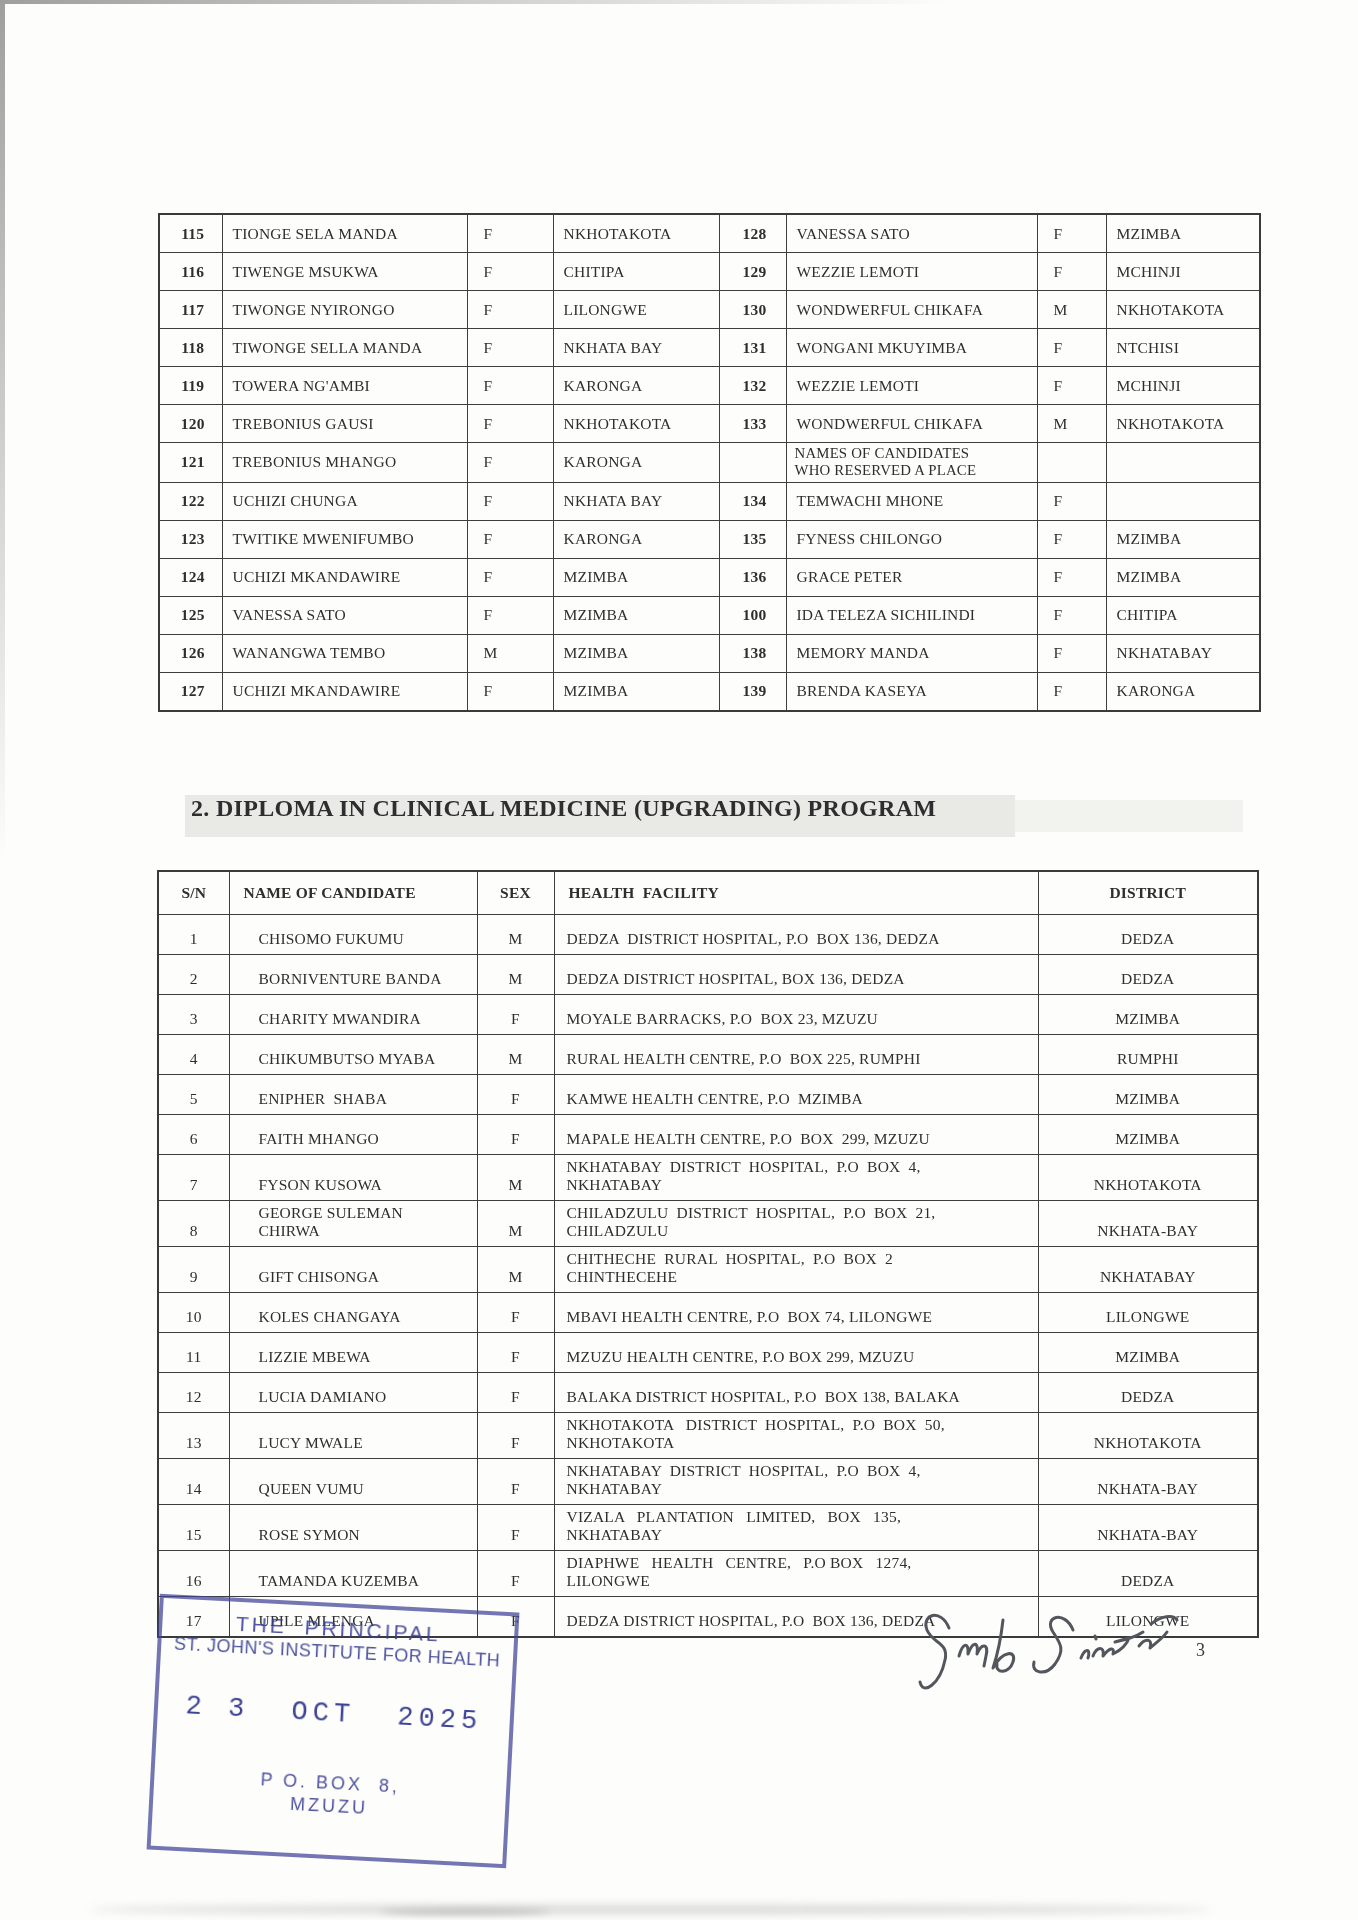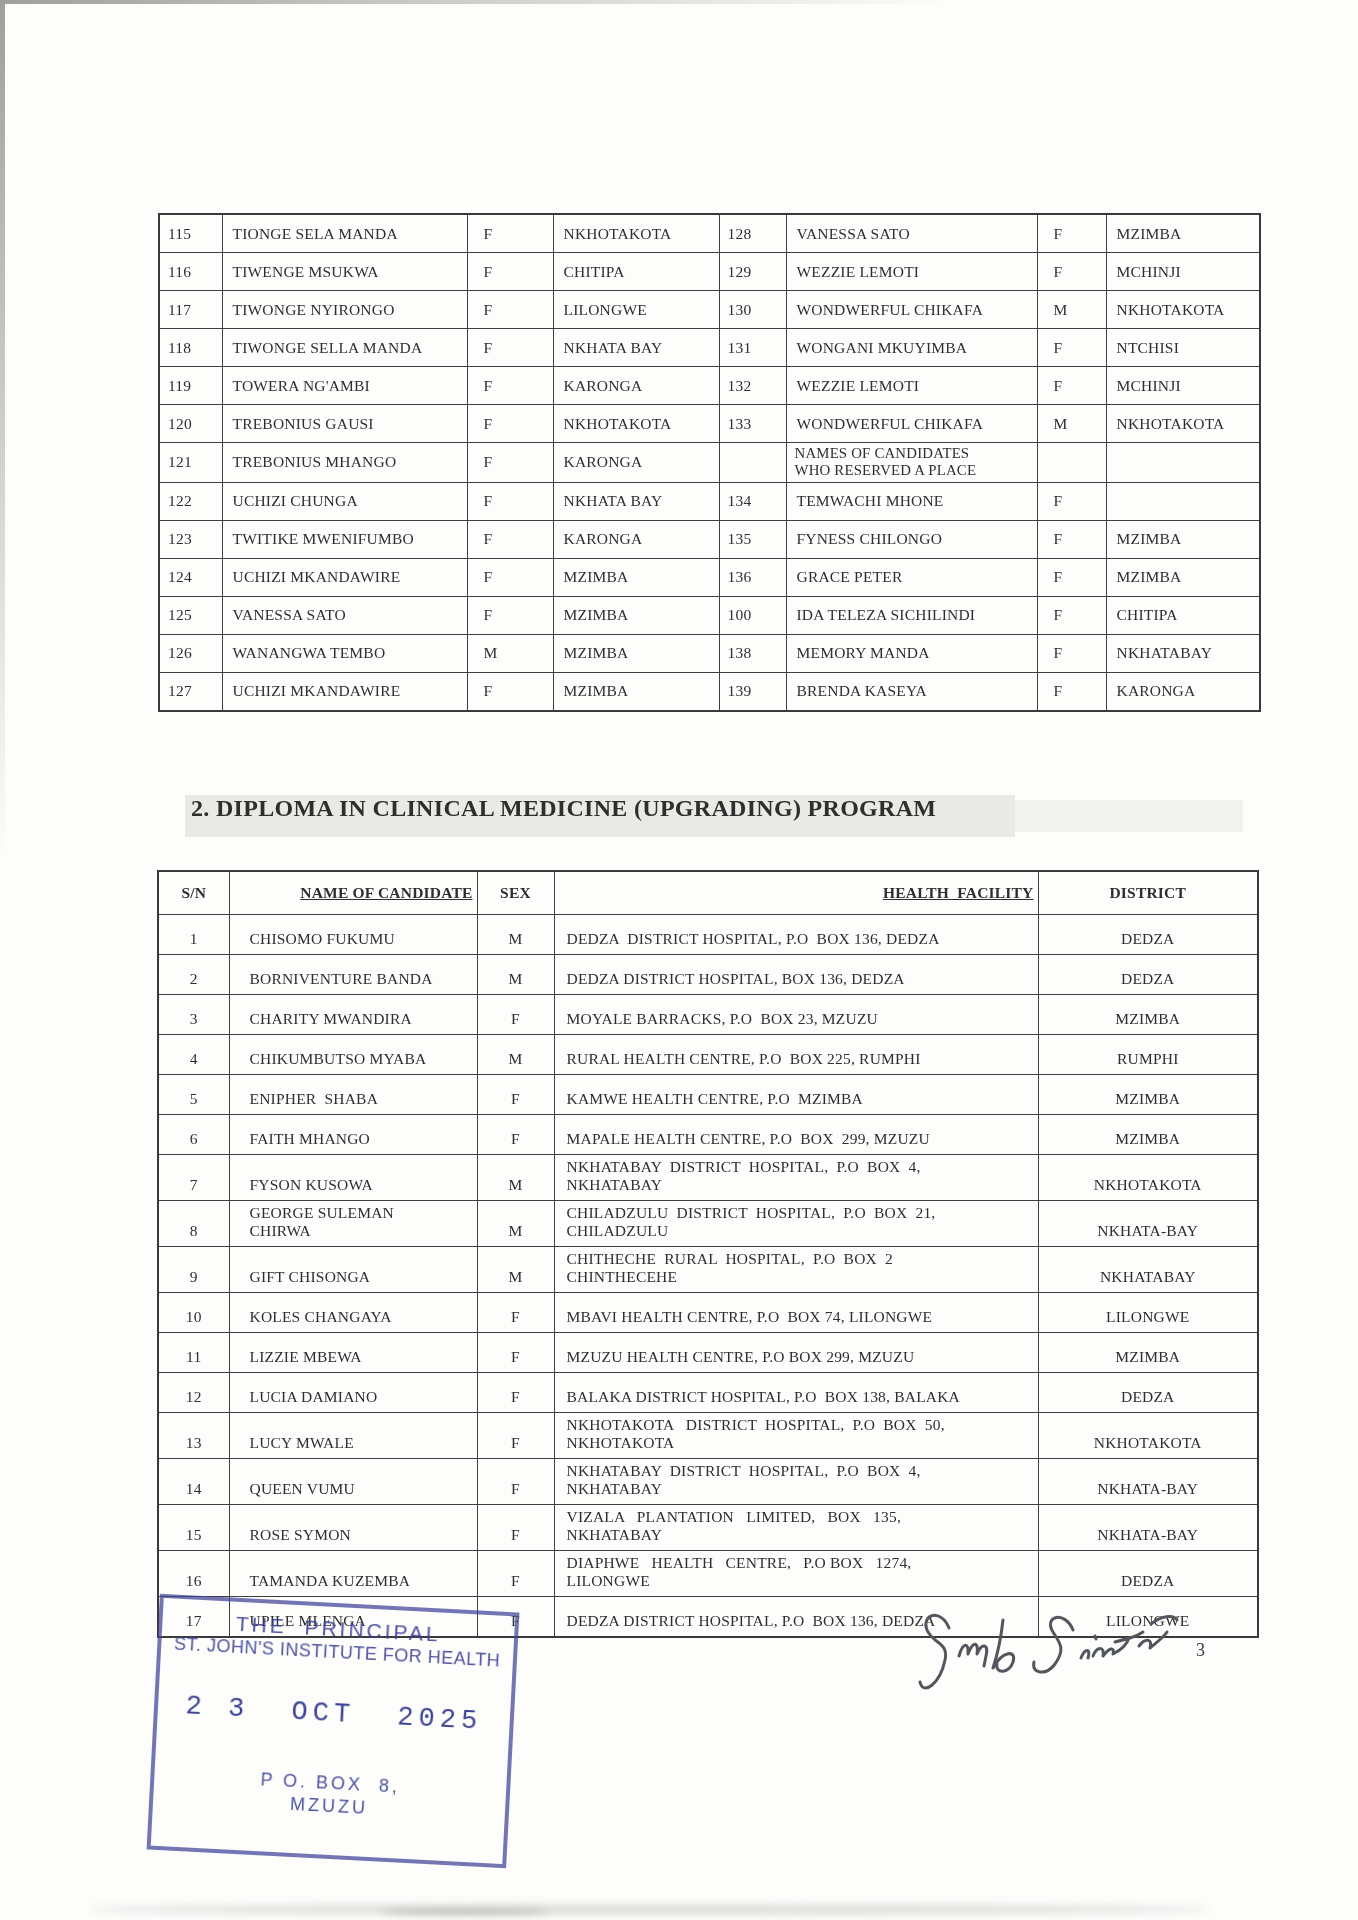--- a/index.html
+++ b/index.html
@@ -16,38 +16,38 @@
   .edge-bottom{position:absolute;left:90px;bottom:6px;width:1120px;height:9px;
     background:#d8d8d5;border-radius:50%;filter:blur(4px);}
   .edge-bottom2{position:absolute;left:380px;bottom:5px;width:170px;height:7px;
     background:#c6c6c3;border-radius:50%;filter:blur(3px);}
   
   table{border-collapse:collapse;table-layout:fixed;position:absolute;background:transparent;}
   td,th{border:1.6px solid #3e3e3e;overflow:hidden;}
   .t1{left:158px;top:213px;width:1101px;border:2.2px solid #3a3a3a;}
   .t1 td{font-size:15.5px;letter-spacing:.2px;height:33px;vertical-align:middle;
     padding:2px 4px 2px 10px;}
-  .t1 td.c-sn{padding-left:8px;}
+  .t1 td.c-sn{text-align:center;padding-left:8px;font-weight:bold;}
   .t1 td.c-name{white-space:pre-line;}
   .t1 td.c-sex{padding-left:16px;}
   .t1 td.c-name.reserved{font-weight:400;font-size:14.8px;line-height:1.18;padding-left:8px;}
   
   .heading{position:absolute;left:185px;top:795px;width:830px;height:42px;
     background:#e9e9e6;display:flex;align-items:flex-start;}
   .heading::after{content:"";position:absolute;left:830px;width:228px;top:5px;bottom:5px;background:#f2f2ef;}
   .heading span{font-size:24px;font-weight:700;letter-spacing:.3px;padding-left:6px;white-space:pre;}
   
   .t2{left:157px;top:870px;width:1100px;border:2.2px solid #3a3a3a;}
   .t2 th{font-size:15.5px;font-weight:700;height:38px;letter-spacing:.2px;
     vertical-align:middle;padding:2px 4px;white-space:pre;margin-top:23px;}
-  .t2 th.h-left{text-align:right;padding-left:14px;text-decoration:underline;}
+  .t2 th.h-left{text-align:left;padding-left:14px;}
   .t2 td{font-size:15.5px;letter-spacing:.2px;height:30px;vertical-align:bottom;
     padding:3px 6px 6px;}
   .t2 td.c-sn{text-align:center;}
-  .t2 td.c-name{white-space:pre-wrap;padding-left:20px;}
+  .t2 td.c-name{white-space:pre-wrap;padding-left:29px;}
   .t2 td.c-sex{text-align:center;}
   .t2 td.c-fac{white-space:pre-wrap;padding-left:12px;}
   .t2 td.c-dist{text-align:center;}
   
   .stamp{position:absolute;left:153px;top:1603px;width:352px;height:248px;
     transform:rotate(3deg);transform-origin:center;
     border:4px solid rgba(62,66,150,.72);
     color:rgba(58,63,148,.9);
     font-family:"Liberation Sans", sans-serif;text-align:center;
     filter:blur(.3px);}

